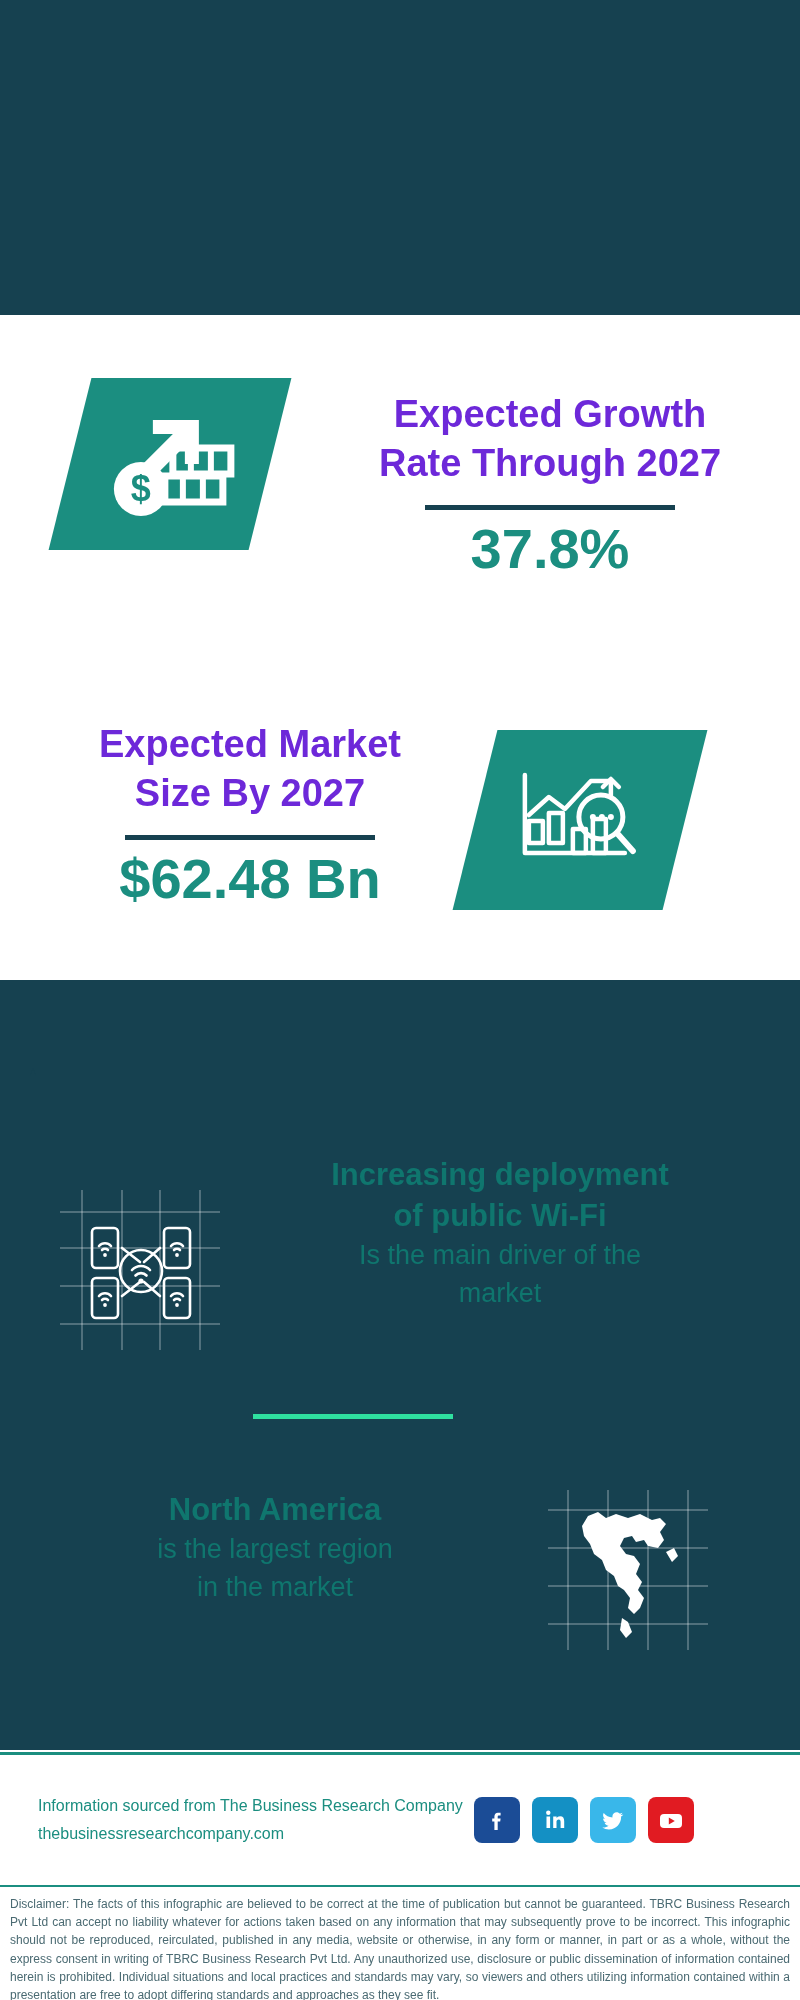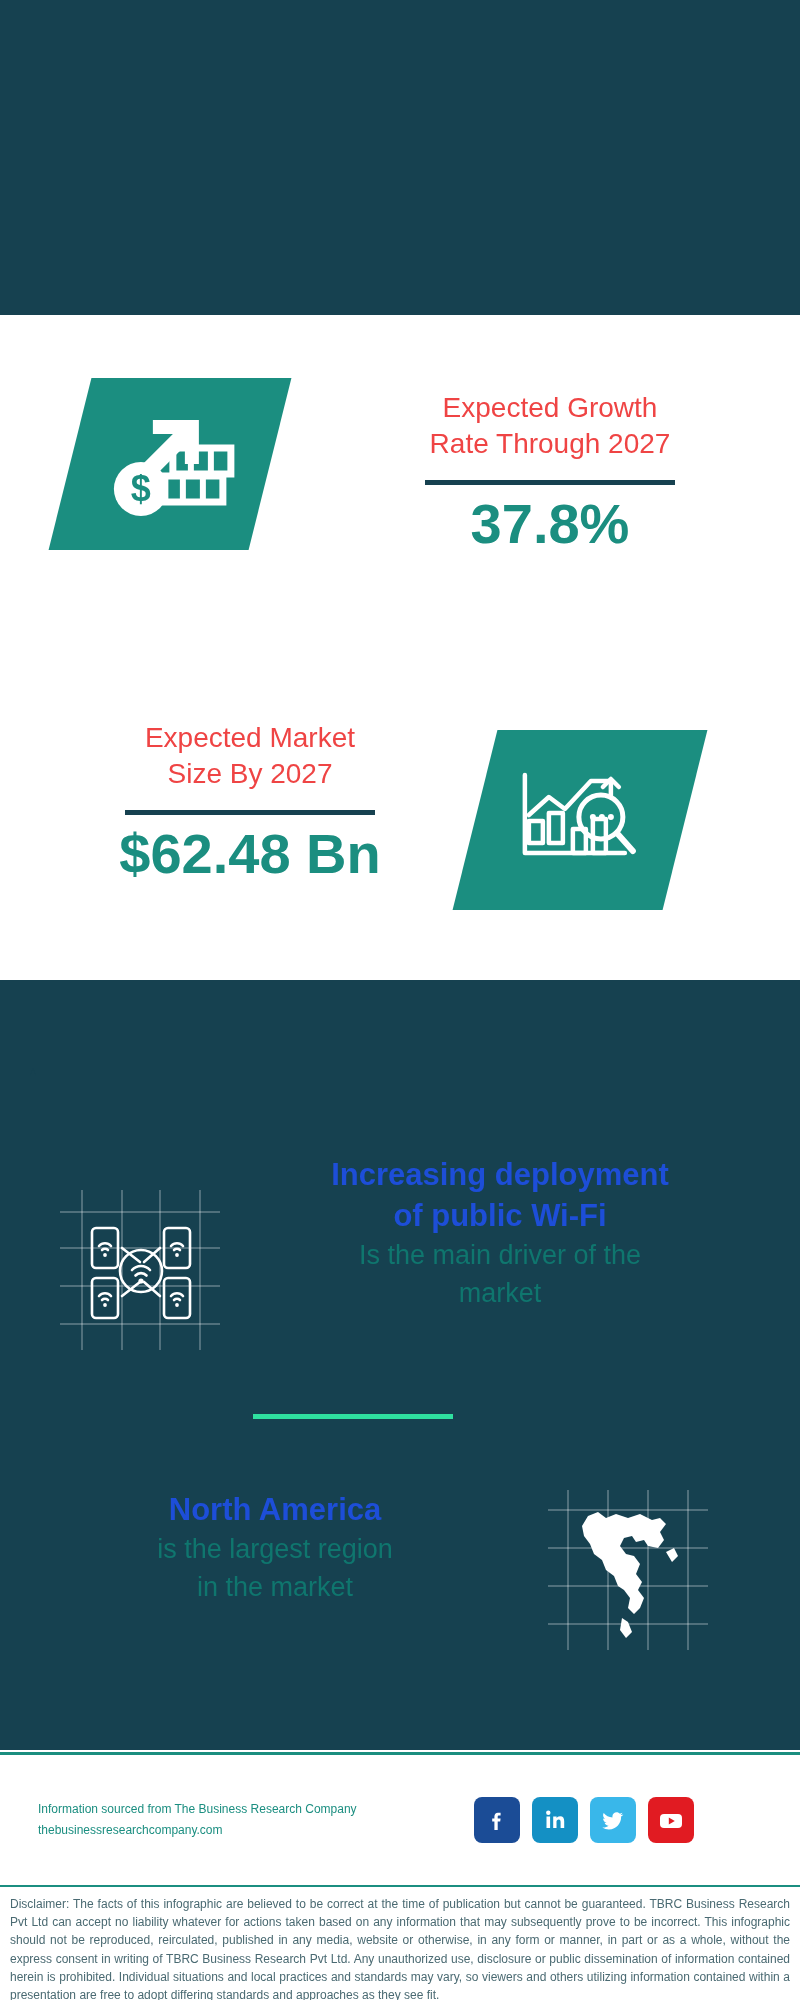--- a/index.html
+++ b/index.html
@@ -33,21 +33,21 @@
     transform:skewX(-14deg);
     display:flex; align-items:center; justify-content:center;
   }
   .para-inner { transform:skewX(14deg); display:flex; align-items:center; justify-content:center; }
   .icon1-box { left:70px; top:63px; width:200px; height:172px; }
 
   .stat1-text {
     position:absolute; left:350px; top:75px; width:400px; text-align:center;
   }
   .stat-label {
-    color:#ef4444; font-size:28px; font-weight:normal; line-height:1.28;
+    color:#6d28d9; font-size:38px; font-weight:bold; line-height:1.28;
   }
   .stat-rule {
     width:250px; height:5px; background:#164150; margin:18px auto 10px auto;
   }
   .stat-value {
     color:#1B8E80; font-size:56px; font-weight:bold; line-height:1.05;
   }
 
   
   .stat2 { position:absolute; left:0; top:700px; width:800px; height:280px; }
@@ -64,21 +64,21 @@
     overflow:hidden; pointer-events:none;
   }
 
   
   .driver-row {
     position:absolute; left:0; top:1155px; width:800px; height:230px;
   }
   .driver-icon { position:absolute; left:60px; top:35px; width:160px; height:160px; }
   .driver-text { position:absolute; left:240px; top:0px; width:520px; text-align:center; }
   .hl-green {
-    color:#1d4ed8; font-size:31px; font-weight:bold; line-height:1.32;
+    color:#0f766e; font-size:31px; font-weight:bold; line-height:1.32;
   }
   .sub-white {
     color:#0f766e; font-size:27px; line-height:1.4;
   }
 
   .mid-rule {
     position:absolute; left:253px; top:1414px; width:200px; height:5px;
     background:#2FE0A0;
   }
 
@@ -88,21 +88,21 @@
   .region-icon { position:absolute; left:548px; top:10px; width:160px; height:160px; }
 
   
   .footer {
     position:absolute; left:0; top:1752px; width:800px; height:133px;
     background:#ffffff; border-top:3px solid #1B8E80;
     display:flex; align-items:center;
   }
   .footer-text { margin-left:38px; width:430px; }
   .footer-text div {
-    color:#1B8E80; font-size:12px; line-height:1.75; font-weight:normal;
+    color:#1B8E80; font-size:16px; line-height:1.75; font-weight:normal;
   }
   .socials { display:flex; gap:12px; margin-left:6px; }
   .soc {
     width:46px; height:46px; border-radius:8px;
     display:flex; align-items:center; justify-content:center;
     color:#fff;
   }
   .soc svg { display:block; }
   .soc-fb { background:#1B4C96; }
   .soc-li { background:#1490C4; }

